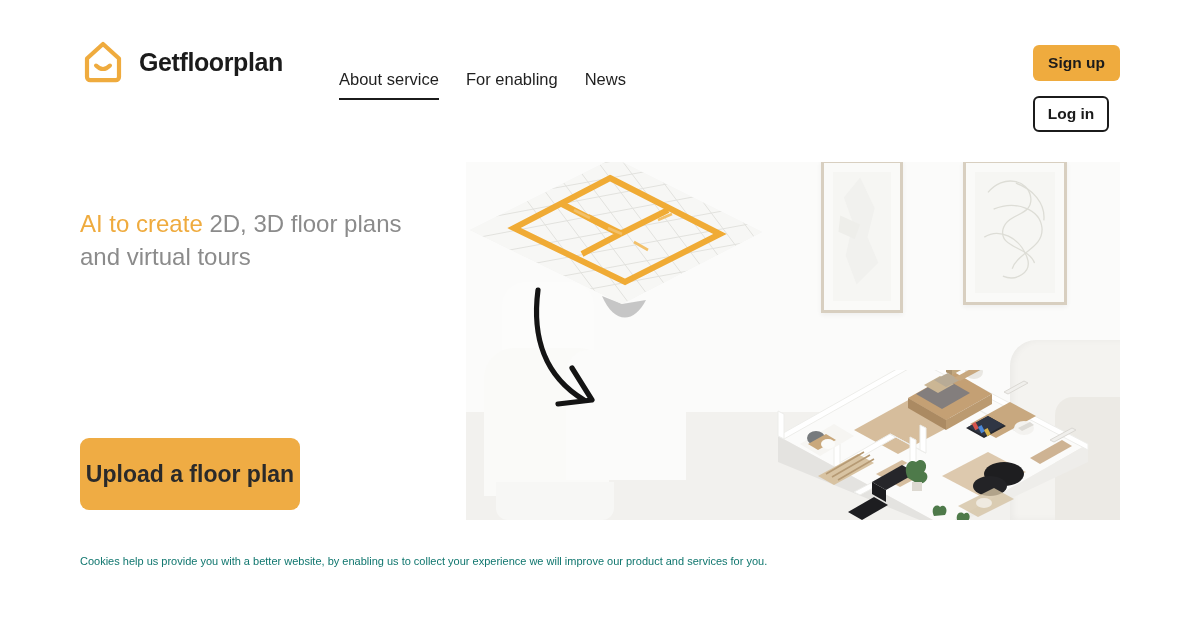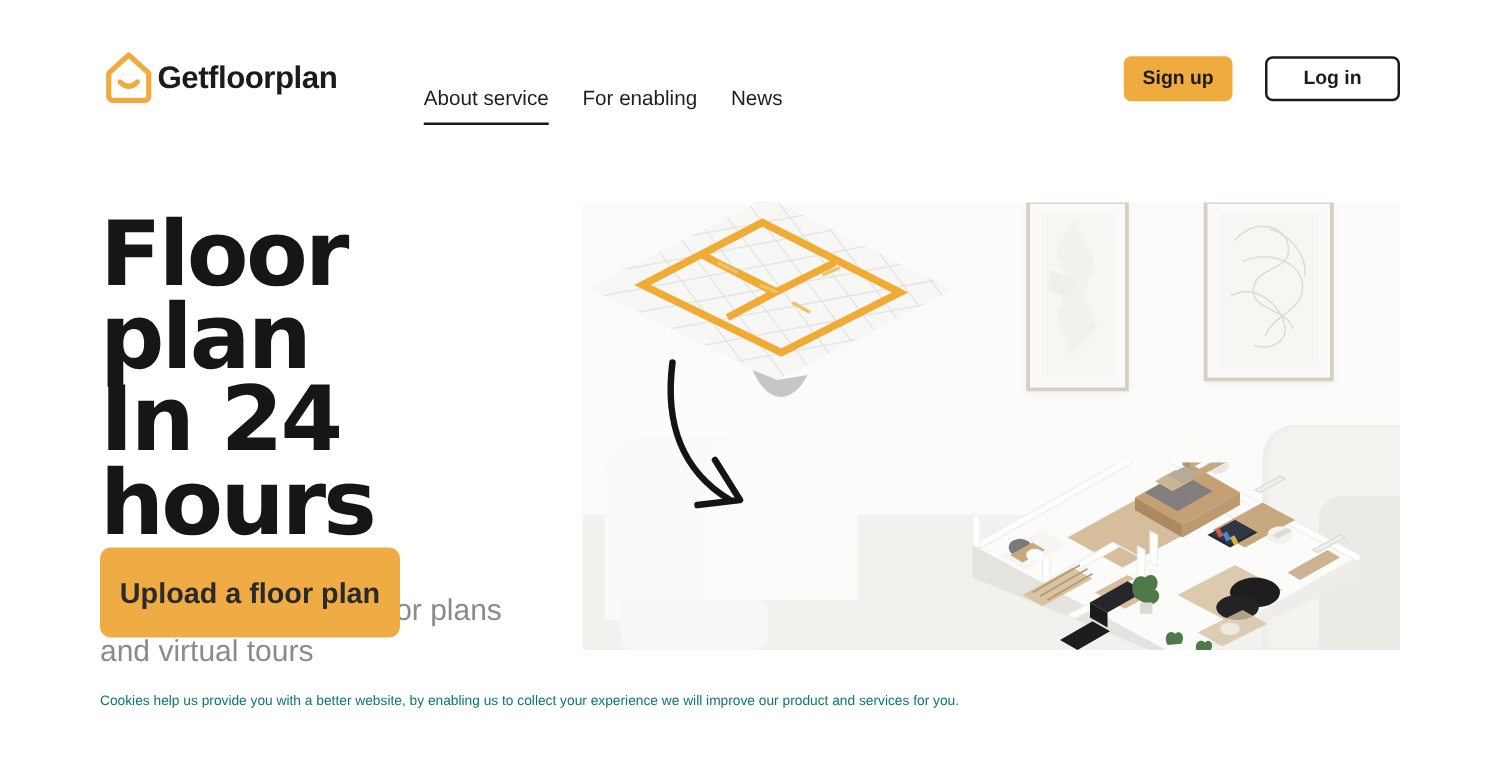--- a/index.html
+++ b/index.html
@@ -12,48 +12,48 @@
   }
   .page { position: relative; width: 1200px; height: 623px; background:#fff; }
 
   
   .header {
     position: absolute; top: 0; left: 0; width: 1200px; height: 120px;
     display: flex; align-items: center;
   }
   .brand {
     position: absolute; left: 80px; top: 38px;
-    display: flex; align-items: center; cursor: pointer; justify-content: flex-end;
+    display: flex; align-items: center; gap: 13px; cursor: pointer; justify-content: flex-end;
   }
   .brand-mark { width: 46px; height: 48px; display: block; }
   .brand-name {
     font-size: 25px; font-weight: bold; color: #1b1b1b;
     letter-spacing: -0.4px; white-space: nowrap;
   }
 
   .nav {
     position: absolute; left: 339px; top: 69px;
     display: flex; align-items: flex-start; gap: 27px;
   }
   .nav-item {
     font-size: 16.5px; color: #1f1f1f; white-space: nowrap;
     padding-bottom: 8px; cursor: pointer; line-height: 1.25;
   }
   .nav-item.active { border-bottom: 2.5px solid #1b1b1b; }
 
-  .auth { position: absolute; right: 80px; top: 45px; display: flex; gap: 26px; }
+  .auth { position: absolute; right: 80px; top: 45px; display: flex; gap: 15px; flex-direction: column; }
   .btn-signup {
     width: 87px; height: 36px; border-radius: 6px;
     background: #efab3e; color: #1b1b1b;
     font-size: 15.5px; font-weight: bold;
     display: flex; align-items: center; justify-content: center;
     border: none; cursor: pointer; font-family: inherit;
   }
   .btn-login {
-    width: 108px; height: 36px; border-radius: 6px;
+    width: 76px; height: 36px; border-radius: 6px;
     background: #ffffff; color: #1b1b1b; border: 2px solid #1b1b1b;
     font-size: 15.5px; font-weight: bold;
     display: flex; align-items: center; justify-content: center;
     cursor: pointer; font-family: inherit;
   }
 
   
   .hero-copy { position: absolute; left: 80px; top: 170px; width: 380px; }
   .headline {
     font-size: 72px; font-weight: 800; color: #161616;
@@ -61,21 +61,21 @@
     font-family: "DejaVu Sans", sans-serif;
   }
   .headline .l2 { display: block; }
   .subhead {
     margin-top: 37px; font-size: 24px; line-height: 1.38;
     color: #8b8b8b; max-width: 340px; font-weight: 400;
   }
   .subhead .accent { color: #efab3e; }
   .btn-upload {
     position: absolute; left: 80px; top: 438px;
-    width: 240px; height: 72px; border-radius: 9px;
+    width: 220px; height: 72px; border-radius: 9px;
     background: #efac44; color: #2a2a2a;
     font-size: 23px; font-weight: bold;
     display: flex; align-items: center; justify-content: center;
     border: none; cursor: pointer; font-family: inherit;
   }
 
   
   .hero-visual {
     position: absolute; left: 466px; top: 162px;
     width: 654px; height: 358px; overflow: hidden;
@@ -149,24 +149,20 @@
       <span class="nav-item">News</span>
     </nav>
 
     <div class="auth">
       <button class="btn-signup">Sign up</button>
       <button class="btn-login">Log in</button>
     </div>
   </header>
 
   <div class="hero-copy">
-    <h1 class="headline">
-      <span>Floor plan</span>
-      <span class="l2">In 24 hours</span>
-    </h1>
     <p class="subhead">
       <span class="accent">AI to create</span><span> 2D, 3D floor plans and virtual tours</span>
     </p>
   </div>
 
   <button class="btn-upload">Upload a floor plan</button>
 
   <div class="hero-visual">
     <div class="room-bg"></div>
     <div class="wall"></div>

